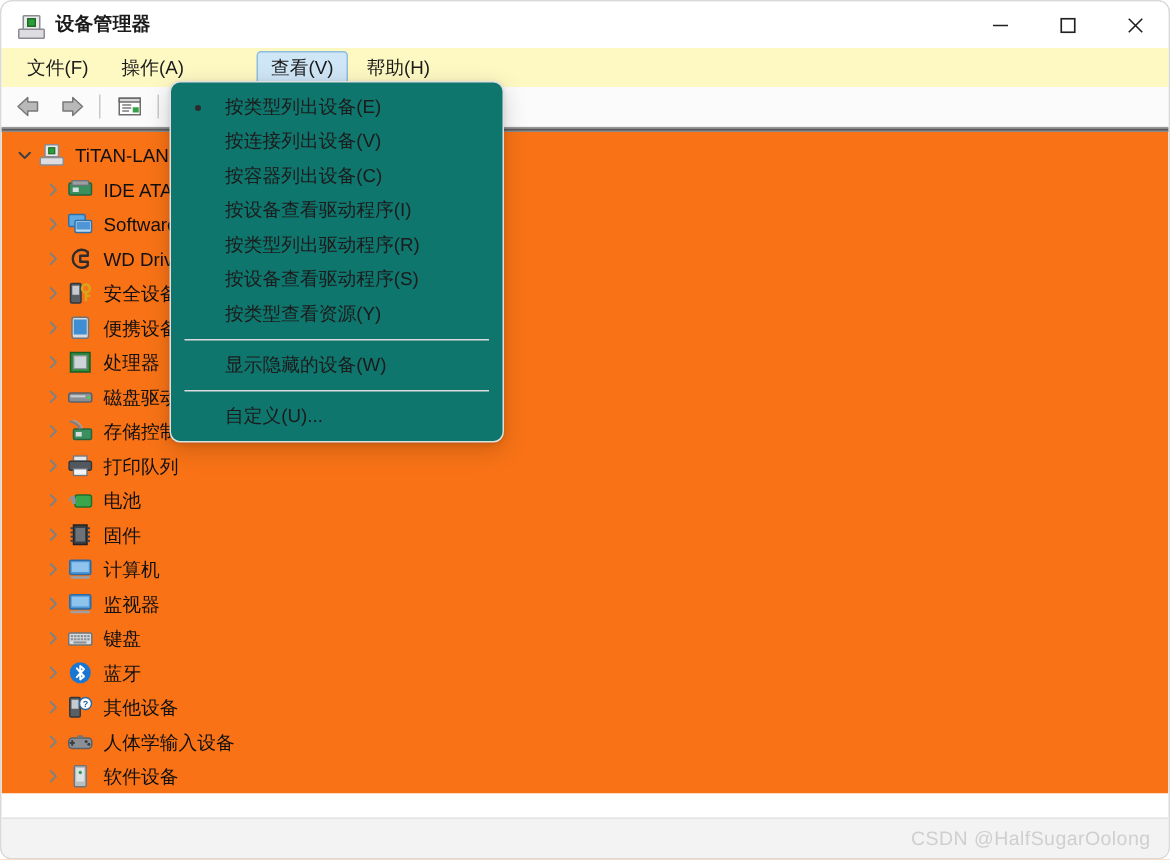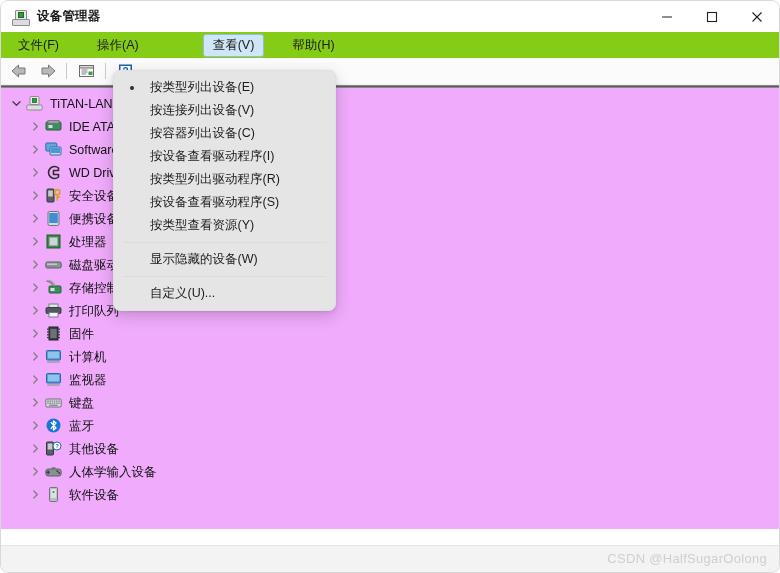--- a/index.html
+++ b/index.html
@@ -91,25 +91,25 @@
     justify-content: center;
     background: transparent;
     border: none;
     padding: 0;
   }
   .win-btn svg { display: block; }
 
   
   #menubar {
     height: 26px;
-    background: #84cc16;
+    background: #fef9c3;
     display: flex;
     align-items: center;
     padding-left: 7px;
-    gap: 18px;
+    gap: 2px;
     user-select: none;
   }
   .menu-item {
     font-size: 12.5px;
     color: #1b1b1b;
     padding: 3px 9px 4px 9px;
     border-radius: 3px;
     white-space: nowrap;
     border: 1px solid transparent;
     line-height: 14px;
@@ -159,21 +159,21 @@
   #content {
     position: relative;
     height: 441px;
     background: #ffffff;
     display: flex;
     overflow: hidden;
   }
   #tree-pane {
     width: 100%;
     position: relative;
-    background: #f0abfc;
+    background: #f97316;
     padding-top: 4px;
     overflow: hidden;
   }
   .tree-row {
     display: flex;
     align-items: center;
     height: 23px;
     padding-left: 8px;
     white-space: nowrap;
   }
@@ -222,28 +222,27 @@
     background: #f3f3f3;
     border-top: 1px solid #e3e3e3;
   }
 
   
   #view-menu {
     position: absolute;
     left: 112px;
     top: 53px;
     width: 221px;
-    background: #e5e5e5;
+    background: #0f766e;
     border: 1px solid #e0e0e0;
     border-radius: 7px;
     box-shadow: 0 5px 16px rgba(0,0,0,0.18), 0 1px 3px rgba(0,0,0,0.10);
     padding: 5px 0 5px 0;
     z-index: 50;
     user-select: none;
-    margin-top: 16px;
   }
   .dd-item {
     position: relative;
     height: 23px;
     display: flex;
     align-items: center;
     padding-left: 36px;
     font-size: 12.5px;
     color: #1b1b1b;
     white-space: nowrap;
@@ -507,20 +506,35 @@
         <span class="tree-icon">
           <svg width="17" height="17" viewBox="0 0 17 17">
             <rect x="4" y="2" width="9" height="3.5" fill="#e3e6e9" stroke="#71767c" stroke-width="0.9"></rect>
             <rect x="1" y="5.5" width="15" height="6" rx="1.3" fill="#53585e" stroke="#31353a" stroke-width="0.9"></rect>
             <rect x="4" y="10.5" width="9" height="4.5" fill="#f2f4f6" stroke="#71767c" stroke-width="0.9"></rect>
           </svg>
         </span>
         <span class="tree-label">打印队列</span>
       </div>
 
+      <div class="tree-row level1">
+        <span class="chevron">
+          <svg width="9" height="9" viewBox="0 0 9 9">
+              <path d="M2.8 1 L6.3 4.5 L2.8 8" fill="none" stroke="#808080" stroke-width="1.3" stroke-linecap="round" stroke-linejoin="round"></path>
+            </svg>
+        </span>
+        <span class="tree-icon">
+          <svg width="17" height="17" viewBox="0 0 17 17">
+            <rect x="5" y="5" width="11" height="8" rx="1.5" fill="#3aa54a" stroke="#1f6f2b" stroke-width="1"></rect>
+            <rect x="3" y="7" width="2.5" height="4" fill="#8d9398"></rect>
+            <path d="M1 9 C2 6.5 3.5 6 5 6.5" fill="none" stroke="#8d9398" stroke-width="1.3"></path>
+          </svg>
+        </span>
+        <span class="tree-label">电池</span>
+      </div>
 
       <div class="tree-row level1">
         <span class="chevron">
           <svg width="9" height="9" viewBox="0 0 9 9">
               <path d="M2.8 1 L6.3 4.5 L2.8 8" fill="none" stroke="#808080" stroke-width="1.3" stroke-linecap="round" stroke-linejoin="round"></path>
             </svg>
         </span>
         <span class="tree-icon">
           <svg width="17" height="17" viewBox="0 0 17 17">
             <rect x="4" y="2" width="9" height="13" fill="#3a3f45" stroke="#1f2327" stroke-width="1"></rect>

